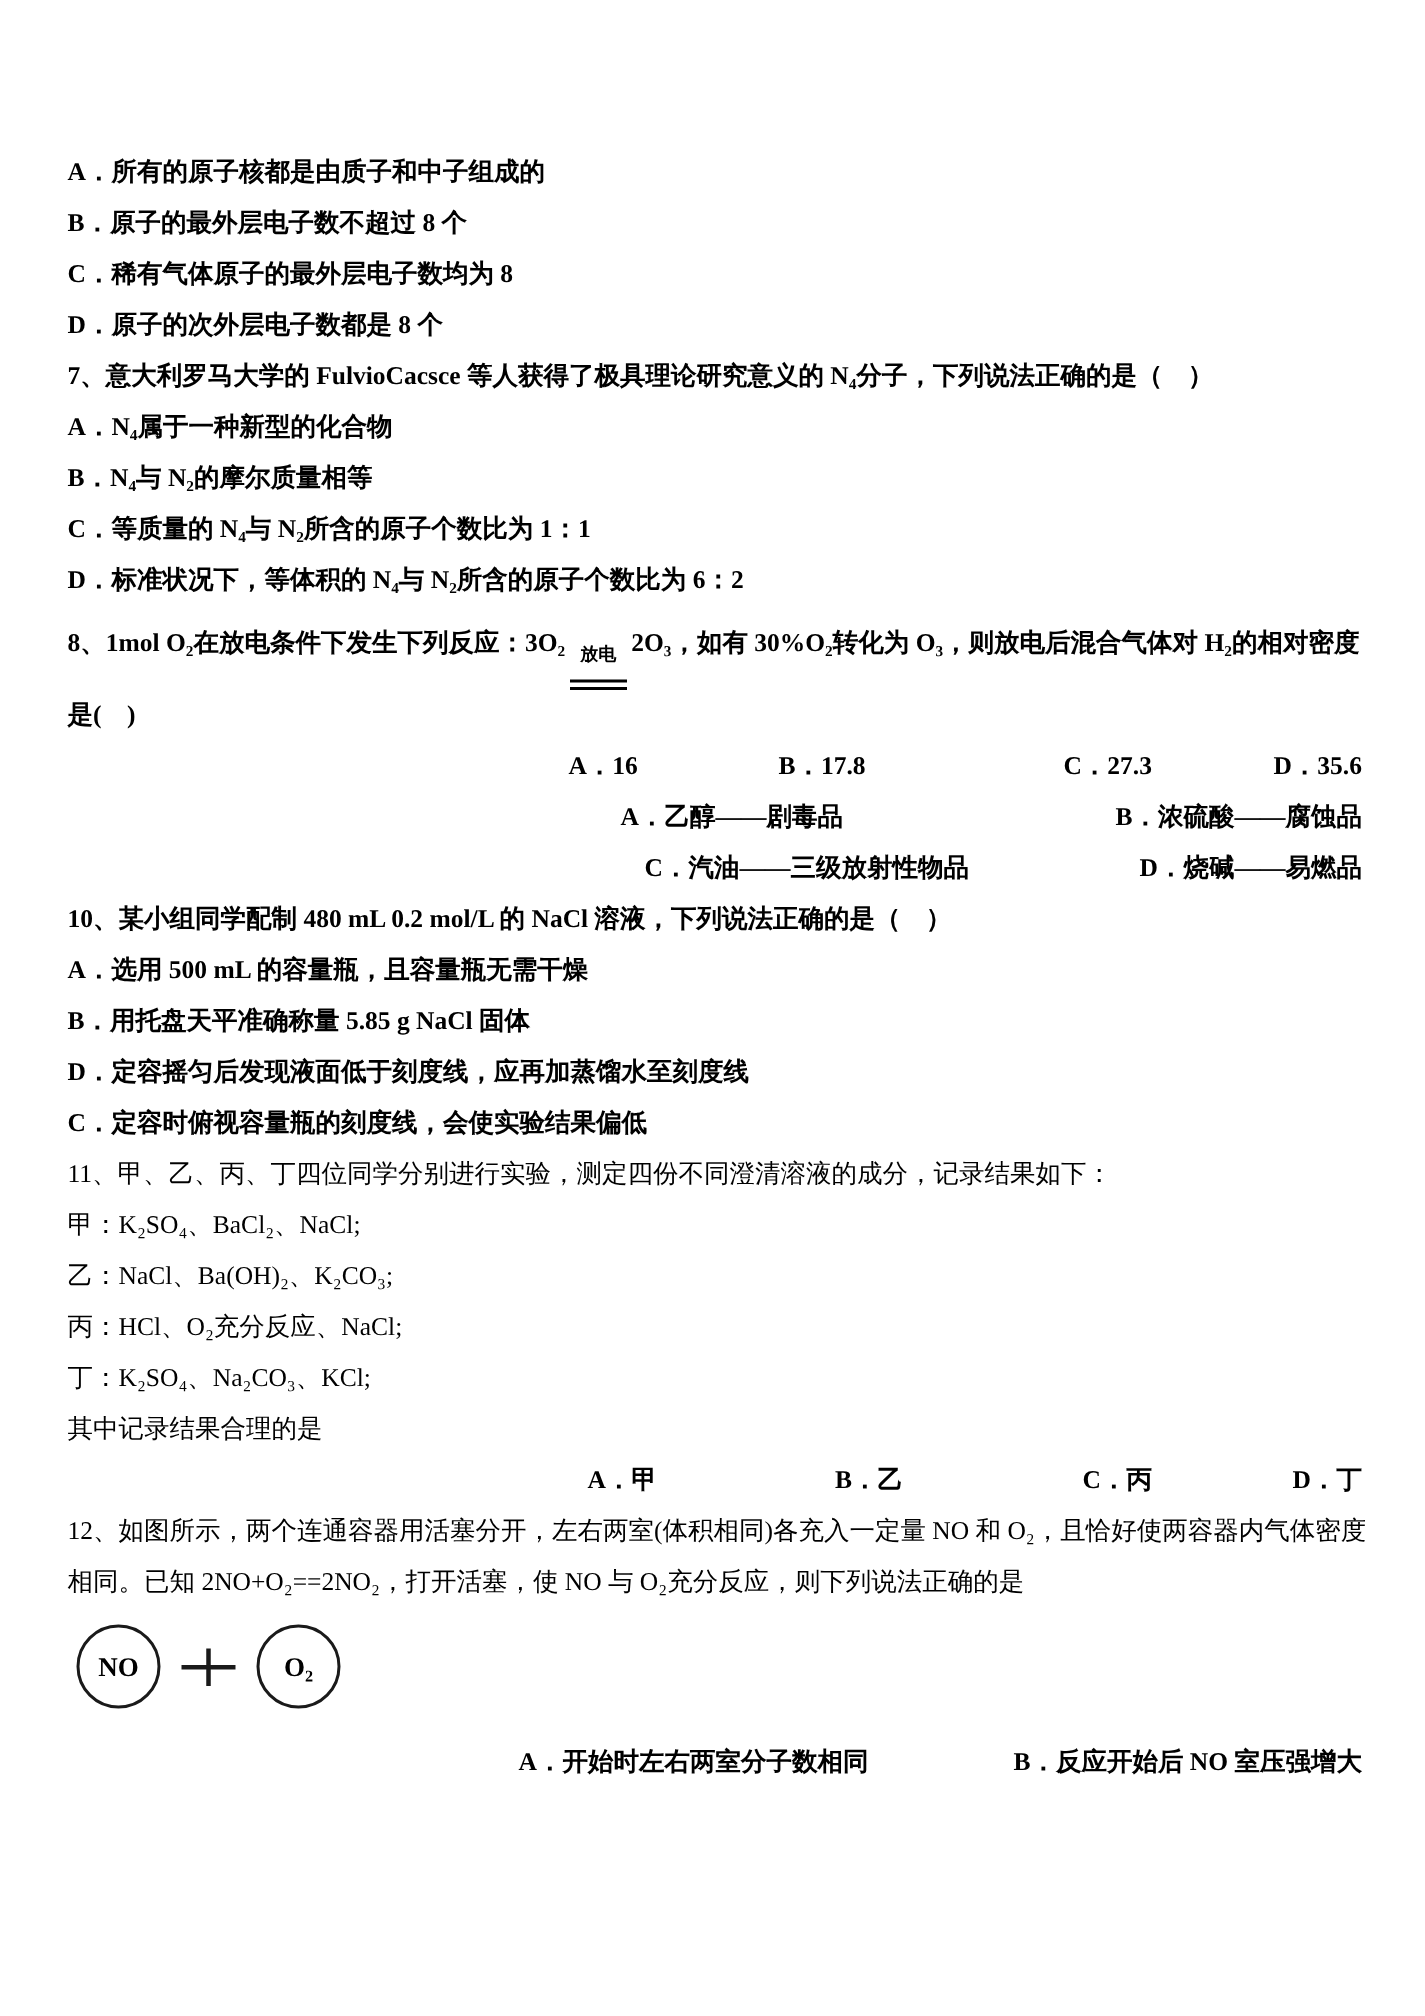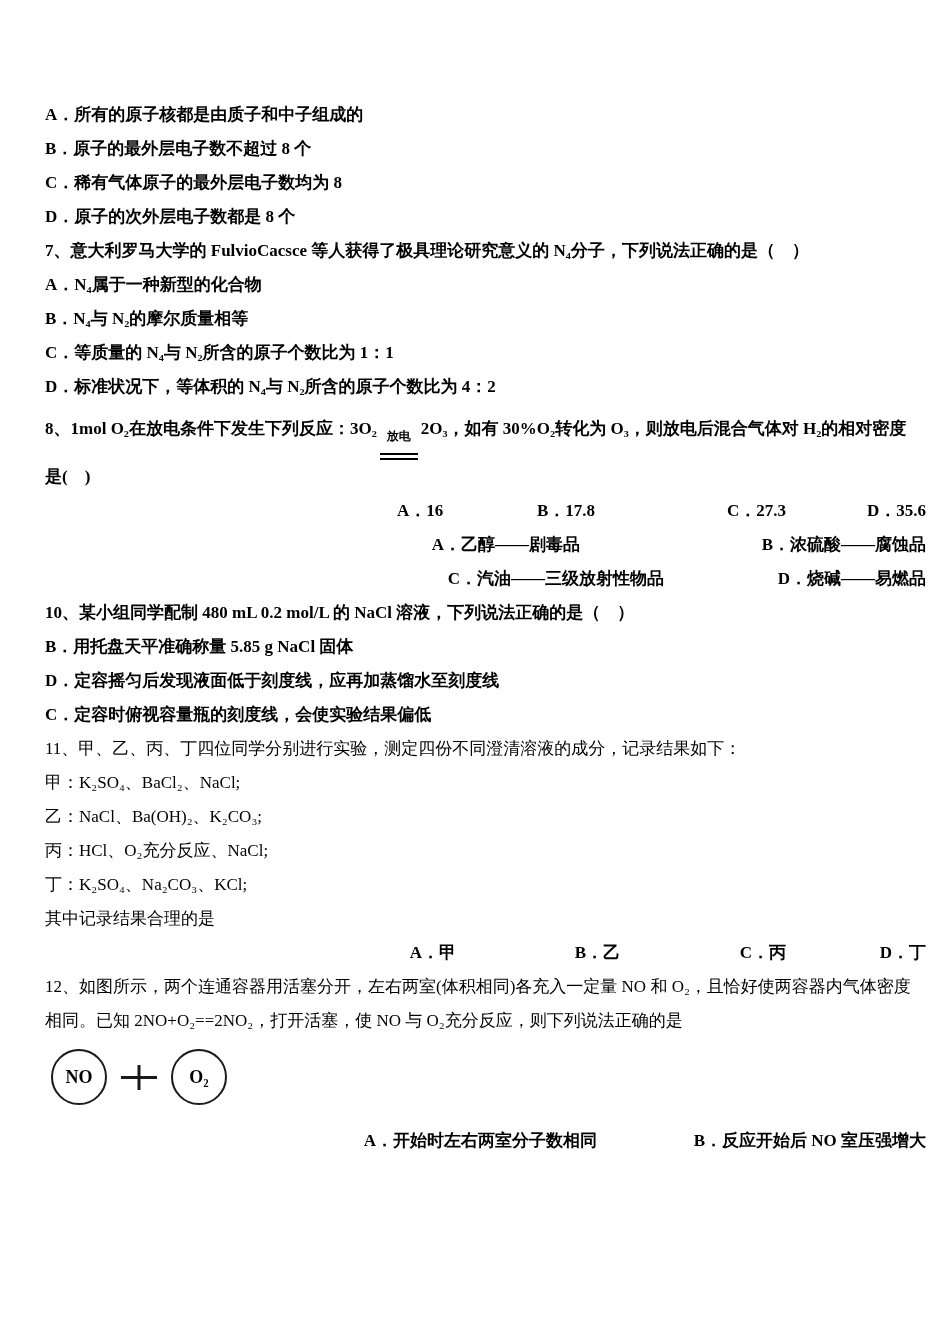--- a/index.html
+++ b/index.html
@@ -1,20 +1,20 @@
 <!DOCTYPE html>
 <html><head>
 <meta charset="utf-8">
 <style>
   * { margin:0; padding:0; box-sizing:border-box; }
   html,body { background:#e8e8e8; }
   body { font-family:"Liberation Serif","DejaVu Serif",serif; color:#000; }
   .page {
     width:950px; height:1344px; background:#ffffff; margin:0 auto;
-    padding:98px 24px 0 45px; overflow:hidden; position:relative;
+    padding:98px 42px 0 45px; overflow:hidden; position:relative;
   }
   .line { font-size:17px; line-height:34px; white-space:nowrap; }
   .bold { font-weight:bold; }
   .opt-row { display:flex;justify-content:flex-end; }
   .col { display:inline-block; }
   .w140 { width:140px; } .w190 { width:190px; } .w165 { width:165px; } .w330 { width:330px; }
   .mt8 { margin-top:8px; }
 
   
   .cond {
@@ -47,21 +47,21 @@
 
   <div class="line bold">A．所有的原子核都是由质子和中子组成的</div>
   <div class="line bold">B．原子的最外层电子数不超过 8 个</div>
   <div class="line bold">C．稀有气体原子的最外层电子数均为 8</div>
   <div class="line bold">D．原子的次外层电子数都是 8 个</div>
 
   <div class="line bold">7、意大利罗马大学的 FulvioCacsce 等人获得了极具理论研究意义的 N₄分子，下列说法正确的是（　）</div>
   <div class="line bold">A．N₄属于一种新型的化合物</div>
   <div class="line bold">B．N₄与 N₂的摩尔质量相等</div>
   <div class="line bold">C．等质量的 N₄与 N₂所含的原子个数比为 1：1</div>
-  <div class="line bold">D．标准状况下，等体积的 N₄与 N₂所含的原子个数比为 4：2</div>
+  <div class="line bold">D．标准状况下，等体积的 N₄与 N₂所含的原子个数比为 6：2</div>
 
   <div class="line bold mt8">
     <span>8、1mol O₂在放电条件下发生下列反应：3O₂</span><span class="cond">
         <span class="cond-label">放电</span>
         <span class="cond-line"></span>
       </span><span>2O₃，如有 30%O₂转化为 O₃，则放电后混合气体对 H₂的相对密度</span>
   </div>
   <div class="line bold">是(　)</div>
   <div class="line bold opt-row">
     <span class="col w140">A．16</span>
@@ -73,20 +73,21 @@
   <div class="line bold opt-row">
     <span class="col w330">A．乙醇——剧毒品</span>
     <span class="col">B．浓硫酸——腐蚀品</span>
   </div>
   <div class="line bold opt-row">
     <span class="col w330">C．汽油——三级放射性物品</span>
     <span class="col">D．烧碱——易燃品</span>
   </div>
 
   <div class="line bold">10、某小组同学配制 480 mL 0.2 mol/L 的 NaCl 溶液，下列说法正确的是（　）</div>
+  <div class="line bold">A．选用 500 mL 的容量瓶，且容量瓶无需干燥</div>
   <div class="line bold">B．用托盘天平准确称量 5.85 g NaCl 固体</div>
   <div class="line bold">D．定容摇匀后发现液面低于刻度线，应再加蒸馏水至刻度线</div>
   <div class="line bold">C．定容时俯视容量瓶的刻度线，会使实验结果偏低</div>
 
   <div class="line">11、甲、乙、丙、丁四位同学分别进行实验，测定四份不同澄清溶液的成分，记录结果如下：</div>
   <div class="line">甲：K₂SO₄、BaCl₂、NaCl;</div>
   <div class="line">乙：NaCl、Ba(OH)₂、K₂CO₃;</div>
   <div class="line">丙：HCl、O₂充分反应、NaCl;</div>
   <div class="line">丁：K₂SO₄、Na₂CO₃、KCl;</div>
   <div class="line">其中记录结果合理的是</div>

